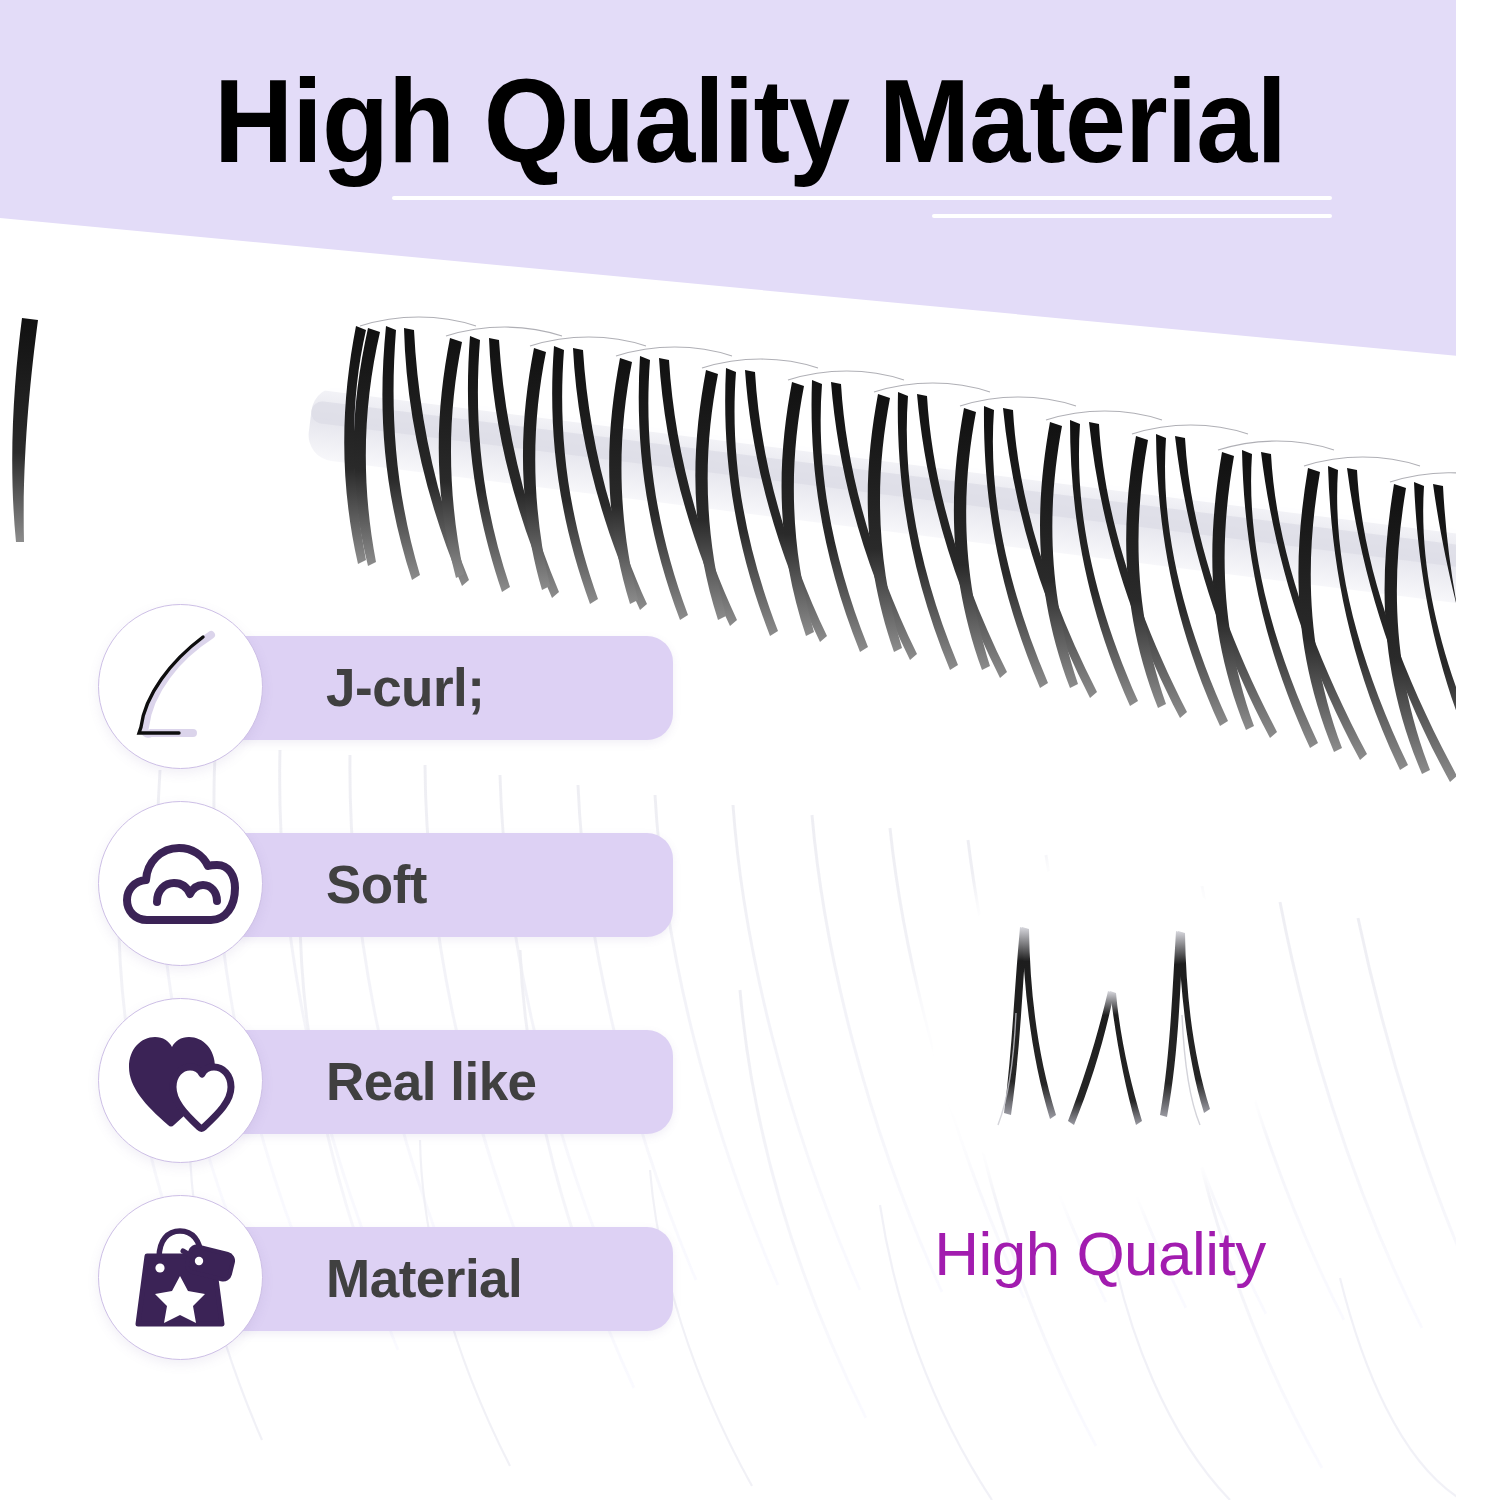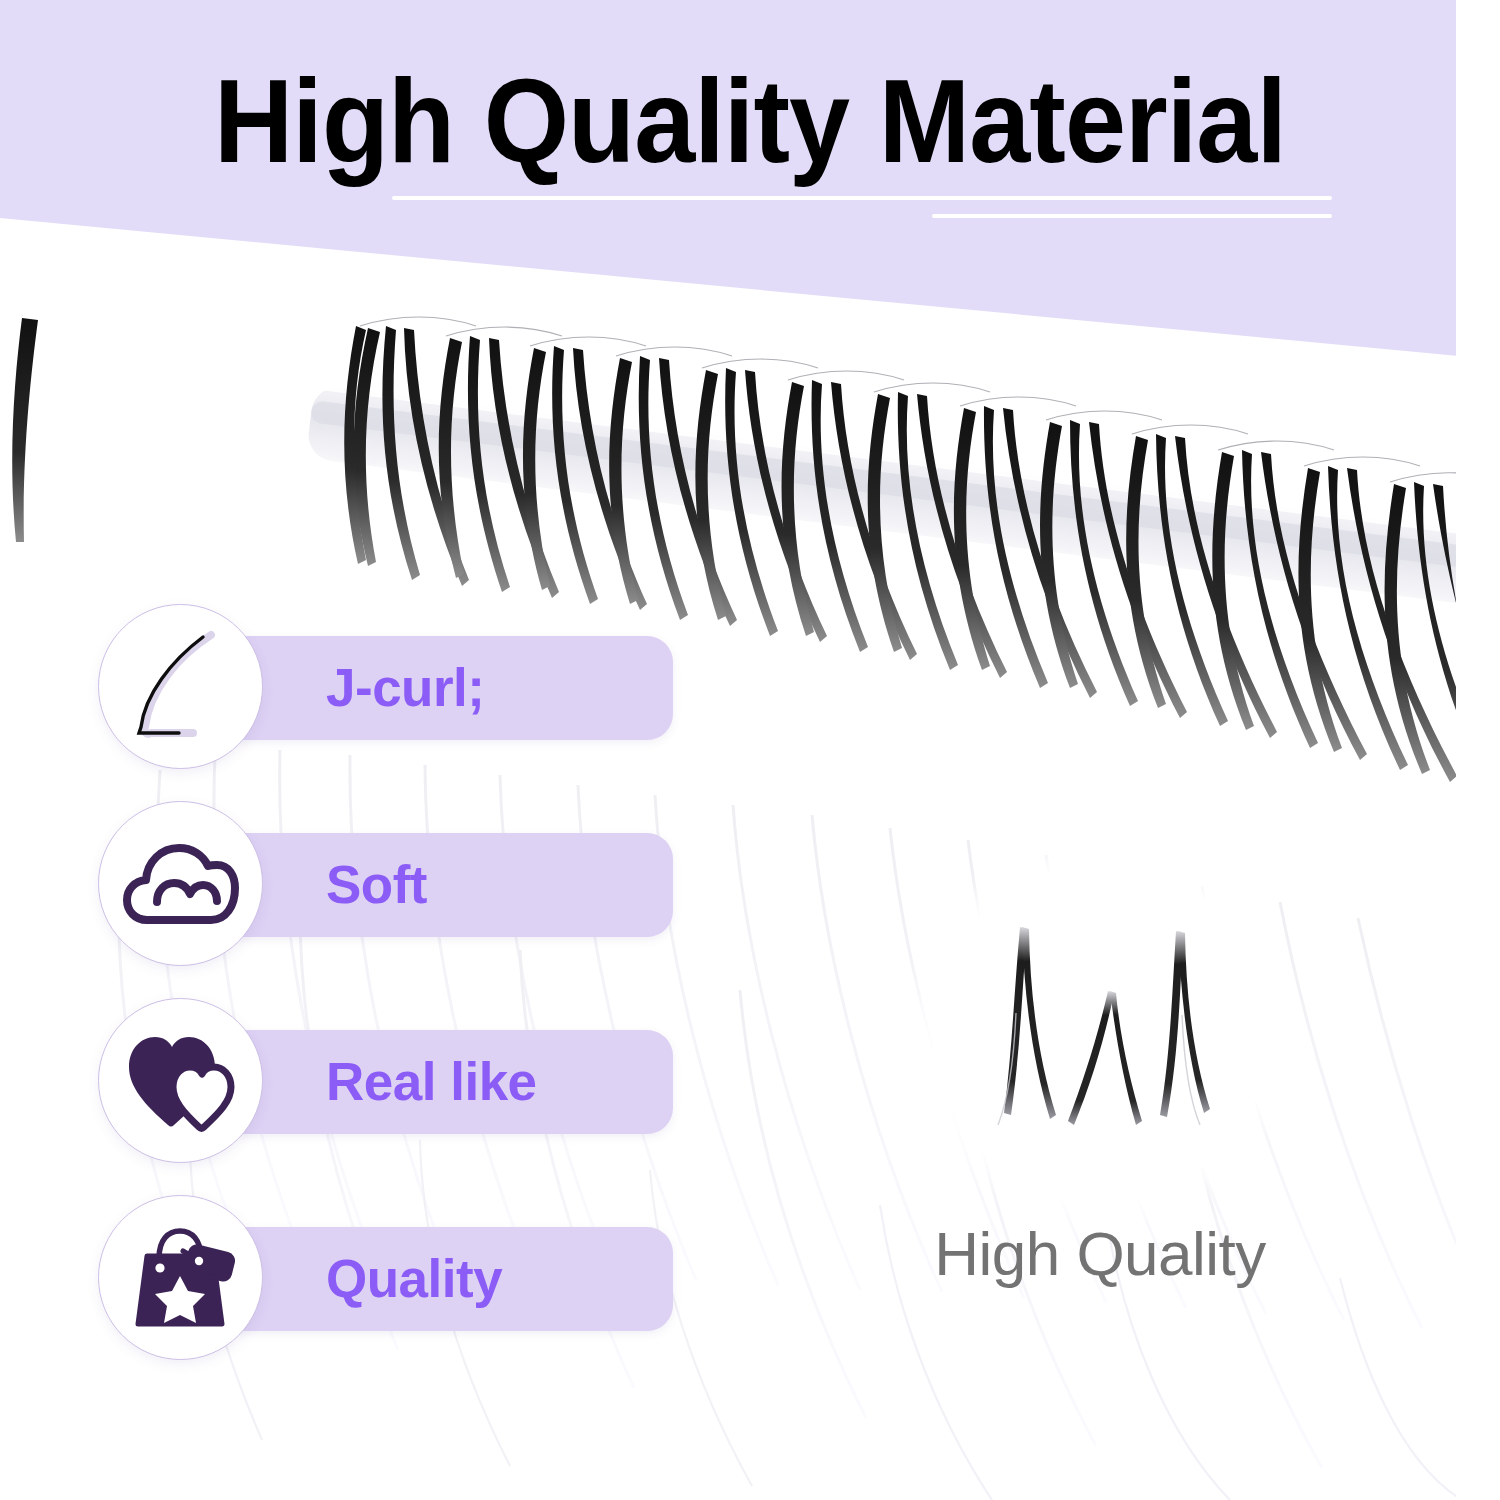--- a/index.html
+++ b/index.html
@@ -100,21 +100,21 @@
   .feature-label {
     position: absolute;
     left: 228px;
     top: 32px;
     height: 104px;
     line-height: 104px;
     font-family: "Liberation Sans", sans-serif;
     font-weight: bold;
     font-size: 53px;
     letter-spacing: -0.5px;
-    color: #8b5cf6;
+    color: #404040;
     white-space: nowrap;
     z-index: 3;
   }
   .feature-circle {
     position: absolute;
     left: 0;
     top: 0;
     width: 163px;
     height: 163px;
     border-radius: 50%;
@@ -146,21 +146,21 @@
   .zoom-caption {
     position: absolute;
     left: 860px;
     top: 1218px;
     width: 480px;
     text-align: center;
     font-family: "Liberation Sans", sans-serif;
     font-weight: normal;
     font-size: 62px;
     letter-spacing: -0.5px;
-    color: #737373;
+    color: #a21caf;
     white-space: nowrap;
     z-index: 18;
   }
 </style>
 </head>
 <body>
 
 <div id="infographic">
 
   <div class="photo-area">
@@ -351,21 +351,21 @@
                    C 45 98, 43 98, 41 96 Z" fill="#3b2356"></path>
           <path d="M72 98 C 57 84, 46 72, 46 58 C 46 46, 54 38, 63 38 C 69 38, 73 41, 75 45
                    C 77 41, 81 38, 87 38 C 96 38, 104 46, 104 58 C 104 72, 92 84, 77 98
                    C 75 100, 74 100, 72 98 Z" fill="#ffffff" stroke="#3b2356" stroke-width="7" stroke-linejoin="round"></path>
         </svg>
       </div>
     </div>
 
     <div class="feature-row">
       <div class="feature-pill"></div>
-      <div class="feature-label">Quality</div>
+      <div class="feature-label">Material</div>
       <div class="feature-circle">
         <svg width="108" height="108" viewBox="0 0 108 108">
           <path d="M32 34 C 32 16, 41 7, 53 7 C 65 7, 74 16, 74 34" fill="none" stroke="#3b2356" stroke-width="5.5" stroke-linecap="round"></path>
           <path d="M20 32 L 86 32 L 95 100 L 11 100 Z" fill="#3b2356" stroke="#3b2356" stroke-width="5" stroke-linejoin="round"></path>
           <circle cx="33" cy="44" r="4.6" fill="#ffffff"></circle>
           <circle cx="73" cy="44" r="4.6" fill="#ffffff"></circle>
           <path d="M53 52 L 61 67 L 78 70 L 66 82 L 69 99 L 53 91 L 37 99 L 40 82 L 28 70 L 45 67 Z" fill="#ffffff"></path>
           <path d="M68 26 L 98 26 C 102 26, 105 29, 105 33 L 105 45 C 105 49, 102 52, 98 52
                    L 68 52 C 64 52, 61 49, 61 45 L 61 33 C 61 29, 64 26, 68 26 Z" fill="#3b2356" stroke="#3b2356" stroke-width="4" stroke-linejoin="round" transform="rotate(14 83 39)"></path>
           <circle cx="72" cy="37" r="4.2" fill="#ffffff"></circle>

